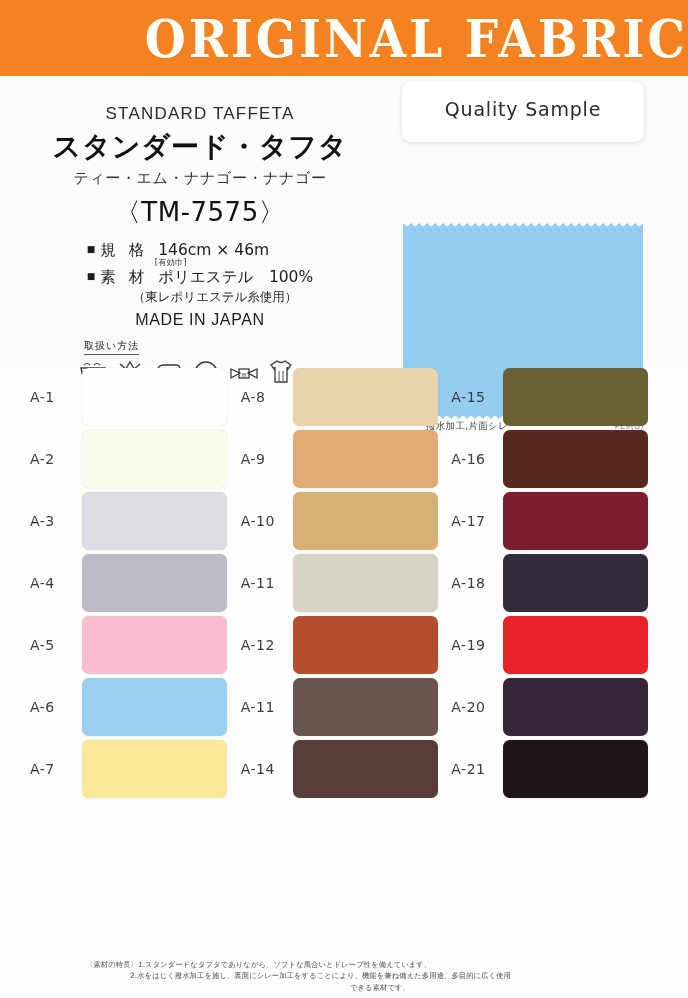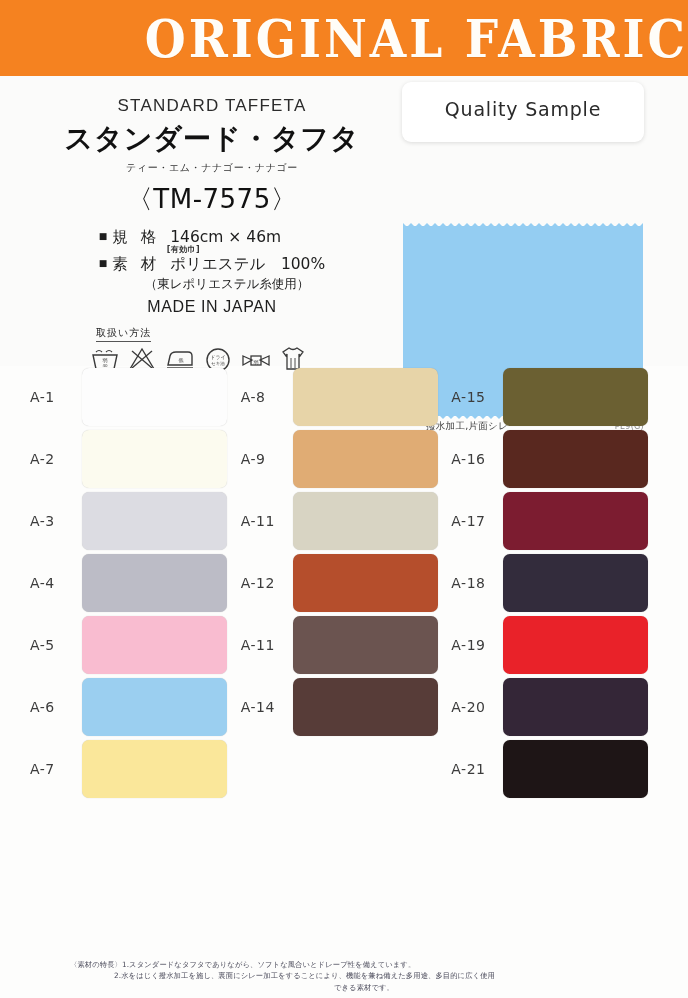--- a/index.html
+++ b/index.html
@@ -35,41 +35,41 @@
 
   
   .info-area {
     position: relative;
     height: 290px;
     background: #fbfbfa;
   }
 
   .left-info {
     position: absolute;
-    left: 12px;
+    left: 0;
     top: 0;
     width: 400px;
     text-align: center;
-    padding-top: 20px;
+    padding-top: 28px;
   }
   .eng-name {
     font-size: 17px;
     color: #2b2b2b;
     letter-spacing: 1.2px;
   }
   .jp-name {
     font-size: 28px;
     font-weight: 700;
     color: #111;
     letter-spacing: 1px;
     margin-top: 4px;
     font-family: "DejaVu Sans", sans-serif;
   }
   .kana-name {
-    font-size: 10px;
+    font-size: 15px;
     color: #333;
     letter-spacing: 0.6px;
     margin-top: 3px;
     font-family: "DejaVu Sans", sans-serif;
   }
   .code-name {
     font-size: 26px;
     font-weight: 500;
     color: #111;
     margin-top: 7px;
@@ -102,21 +102,20 @@
     white-space: nowrap;
   }
   .spec-value { white-space: nowrap; }
   .spec-sub {
     font-size: 8px;
     color: #333;
     margin-left: 68px;
     margin-top: -3px;
     letter-spacing: 0.4px;
     font-family: "DejaVu Sans", sans-serif;
-    font-weight: bold;
   }
   .spec-sub2 {
     font-size: 12.5px;
     color: #1d1d1d;
     margin-left: 46px;
     margin-top: 1px;
     font-family: "DejaVu Sans", sans-serif;
   }
   .made-in {
     font-size: 16px;
@@ -231,21 +230,21 @@
   .swatch-chip {
     width: 145px;
     height: 58px;
     border-radius: 7px;
     box-shadow: 0 0 1px rgba(0,0,0,0.22);
   }
 
   
   .footer {
     position: absolute;
-    left: 0;
+    left: 16px;
     bottom: 4px;
     width: 644px;
     padding: 0 30px 0 70px;
     font-size: 7.3px;
     line-height: 1.62;
     color: #4a4a5a;
     font-family: "DejaVu Sans", sans-serif;
     letter-spacing: 0.1px;
   }
   .footer-line { white-space: nowrap; overflow: hidden; }
@@ -403,20 +402,24 @@
   <div class="grid-col col2">
     <div class="swatch-row">
       <span class="swatch-label">A-8</span>
       <span class="swatch-chip" style="background: rgb(231, 212, 168);"></span>
     </div>
     <div class="swatch-row">
       <span class="swatch-label">A-9</span>
       <span class="swatch-chip" style="background: rgb(224, 172, 116);"></span>
     </div>
     <div class="swatch-row">
+      <span class="swatch-label">A-10</span>
+      <span class="swatch-chip" style="background: rgb(214, 177, 118);"></span>
+    </div>
+    <div class="swatch-row">
       <span class="swatch-label">A-11</span>
       <span class="swatch-chip" style="background: rgb(216, 212, 195);"></span>
     </div>
     <div class="swatch-row">
       <span class="swatch-label">A-12</span>
       <span class="swatch-chip" style="background: rgb(181, 78, 44);"></span>
     </div>
     <div class="swatch-row">
       <span class="swatch-label">A-11</span>
       <span class="swatch-chip" style="background: rgb(107, 84, 80);"></span>

